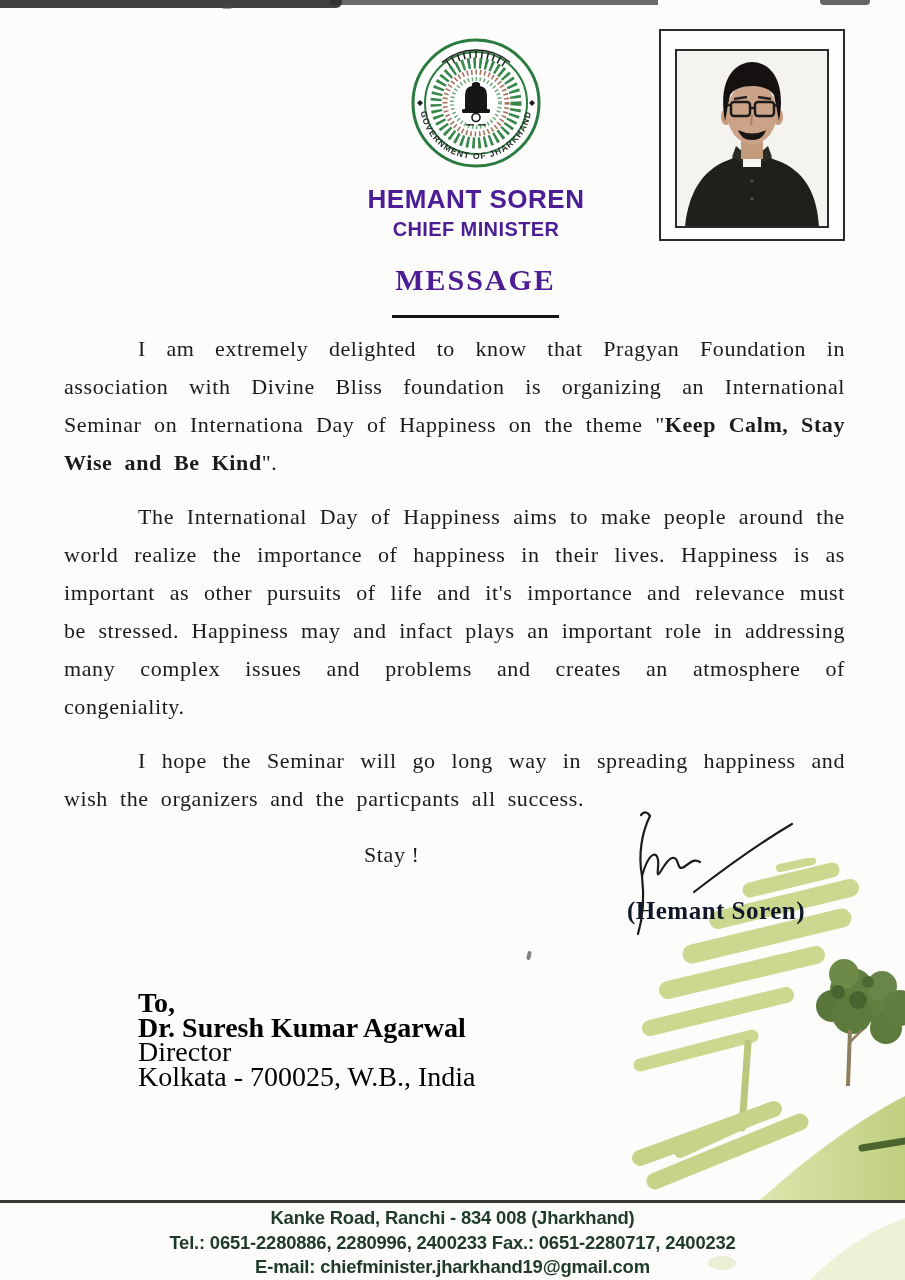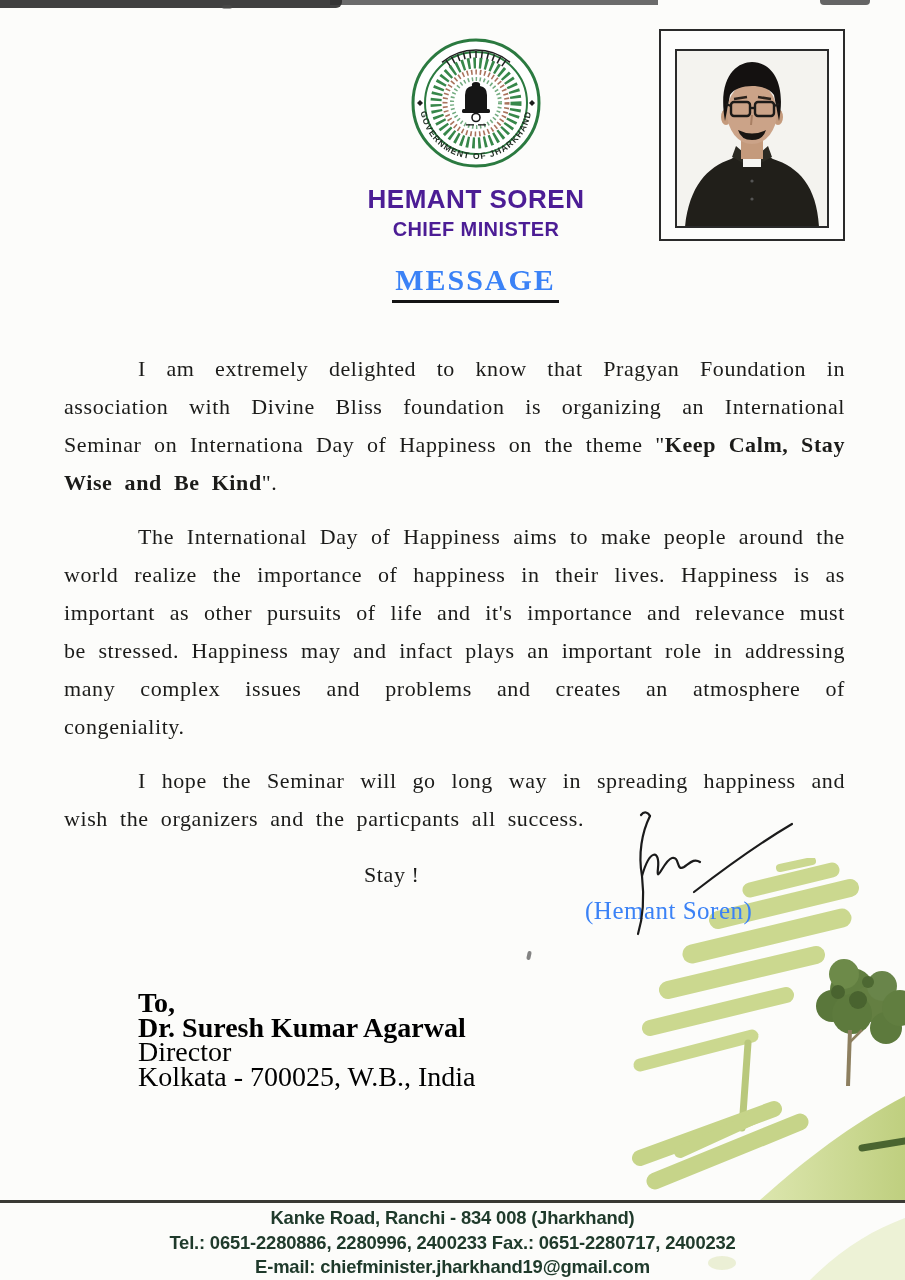--- a/index.html
+++ b/index.html
@@ -22,33 +22,33 @@
   .emblem { left:406px; top:33px; width:140px; height:140px; }
   .officeholder { left:281px; top:184px; width:390px; text-align:center;
     font-family:"Liberation Sans", sans-serif; font-weight:bold; color:#4c1d95; }
   .officeholder .name  { font-size:26px; letter-spacing:.5px; }
   .officeholder .title { font-size:20px; letter-spacing:.4px; margin-top:3px; }
   .photo { left:659px; top:29px; width:186px; height:212px; }
 
   
   .heading-wrap { left:0; top:263px; width:100%; text-align:center; }
   .heading { display:inline-block; margin-left:46px; font-weight:bold; font-size:30px;
-    letter-spacing:2px; color:#3b82f6; border-bottom:3px solid #141414; padding:0 3px 3px; }
+    letter-spacing:2px; color:#4c1d95; border-bottom:3px solid #141414; padding:0 3px 18px; }
 
   
   .body { left:64px; top:325px; width:781px; font-size:22px; line-height:38px;
     text-align:justify; letter-spacing:.6px; word-spacing:6px; z-index:2; }
   .body p { margin:0 0 16px; text-indent:74px; }
-  .body p.first { margin-top:25px; }
+  .body p.first { margin-top:5px; }
   .closing { margin:18px 0 0 300px; word-spacing:normal; }
 
   
   .signature { left:596px; top:810px; width:208px; height:128px; z-index:4; pointer-events:none; }
-  .signatory { left:585px; top:897px; width:220px; text-align:left;
-    font-weight:normal; font-size:25px; letter-spacing:.5px; color:#3b82f6; z-index:3; }
+  .signatory { left:585px; top:897px; width:220px; text-align:right;
+    font-weight:bold; font-size:25px; letter-spacing:.5px; color:#0f172a; z-index:3; }
 
   
   .artwork { left:600px; top:858px; width:305px; height:422px; z-index:1; }
 
   
   .recipient { left:138px; top:991px; font-size:28px; line-height:24.6px; color:#000000; z-index:2; }
   .recipient .bold { font-weight:bold; }
 
   
   .divider { left:0; top:1200px; width:905px; height:3px; background:#3a3a34; z-index:5; }

